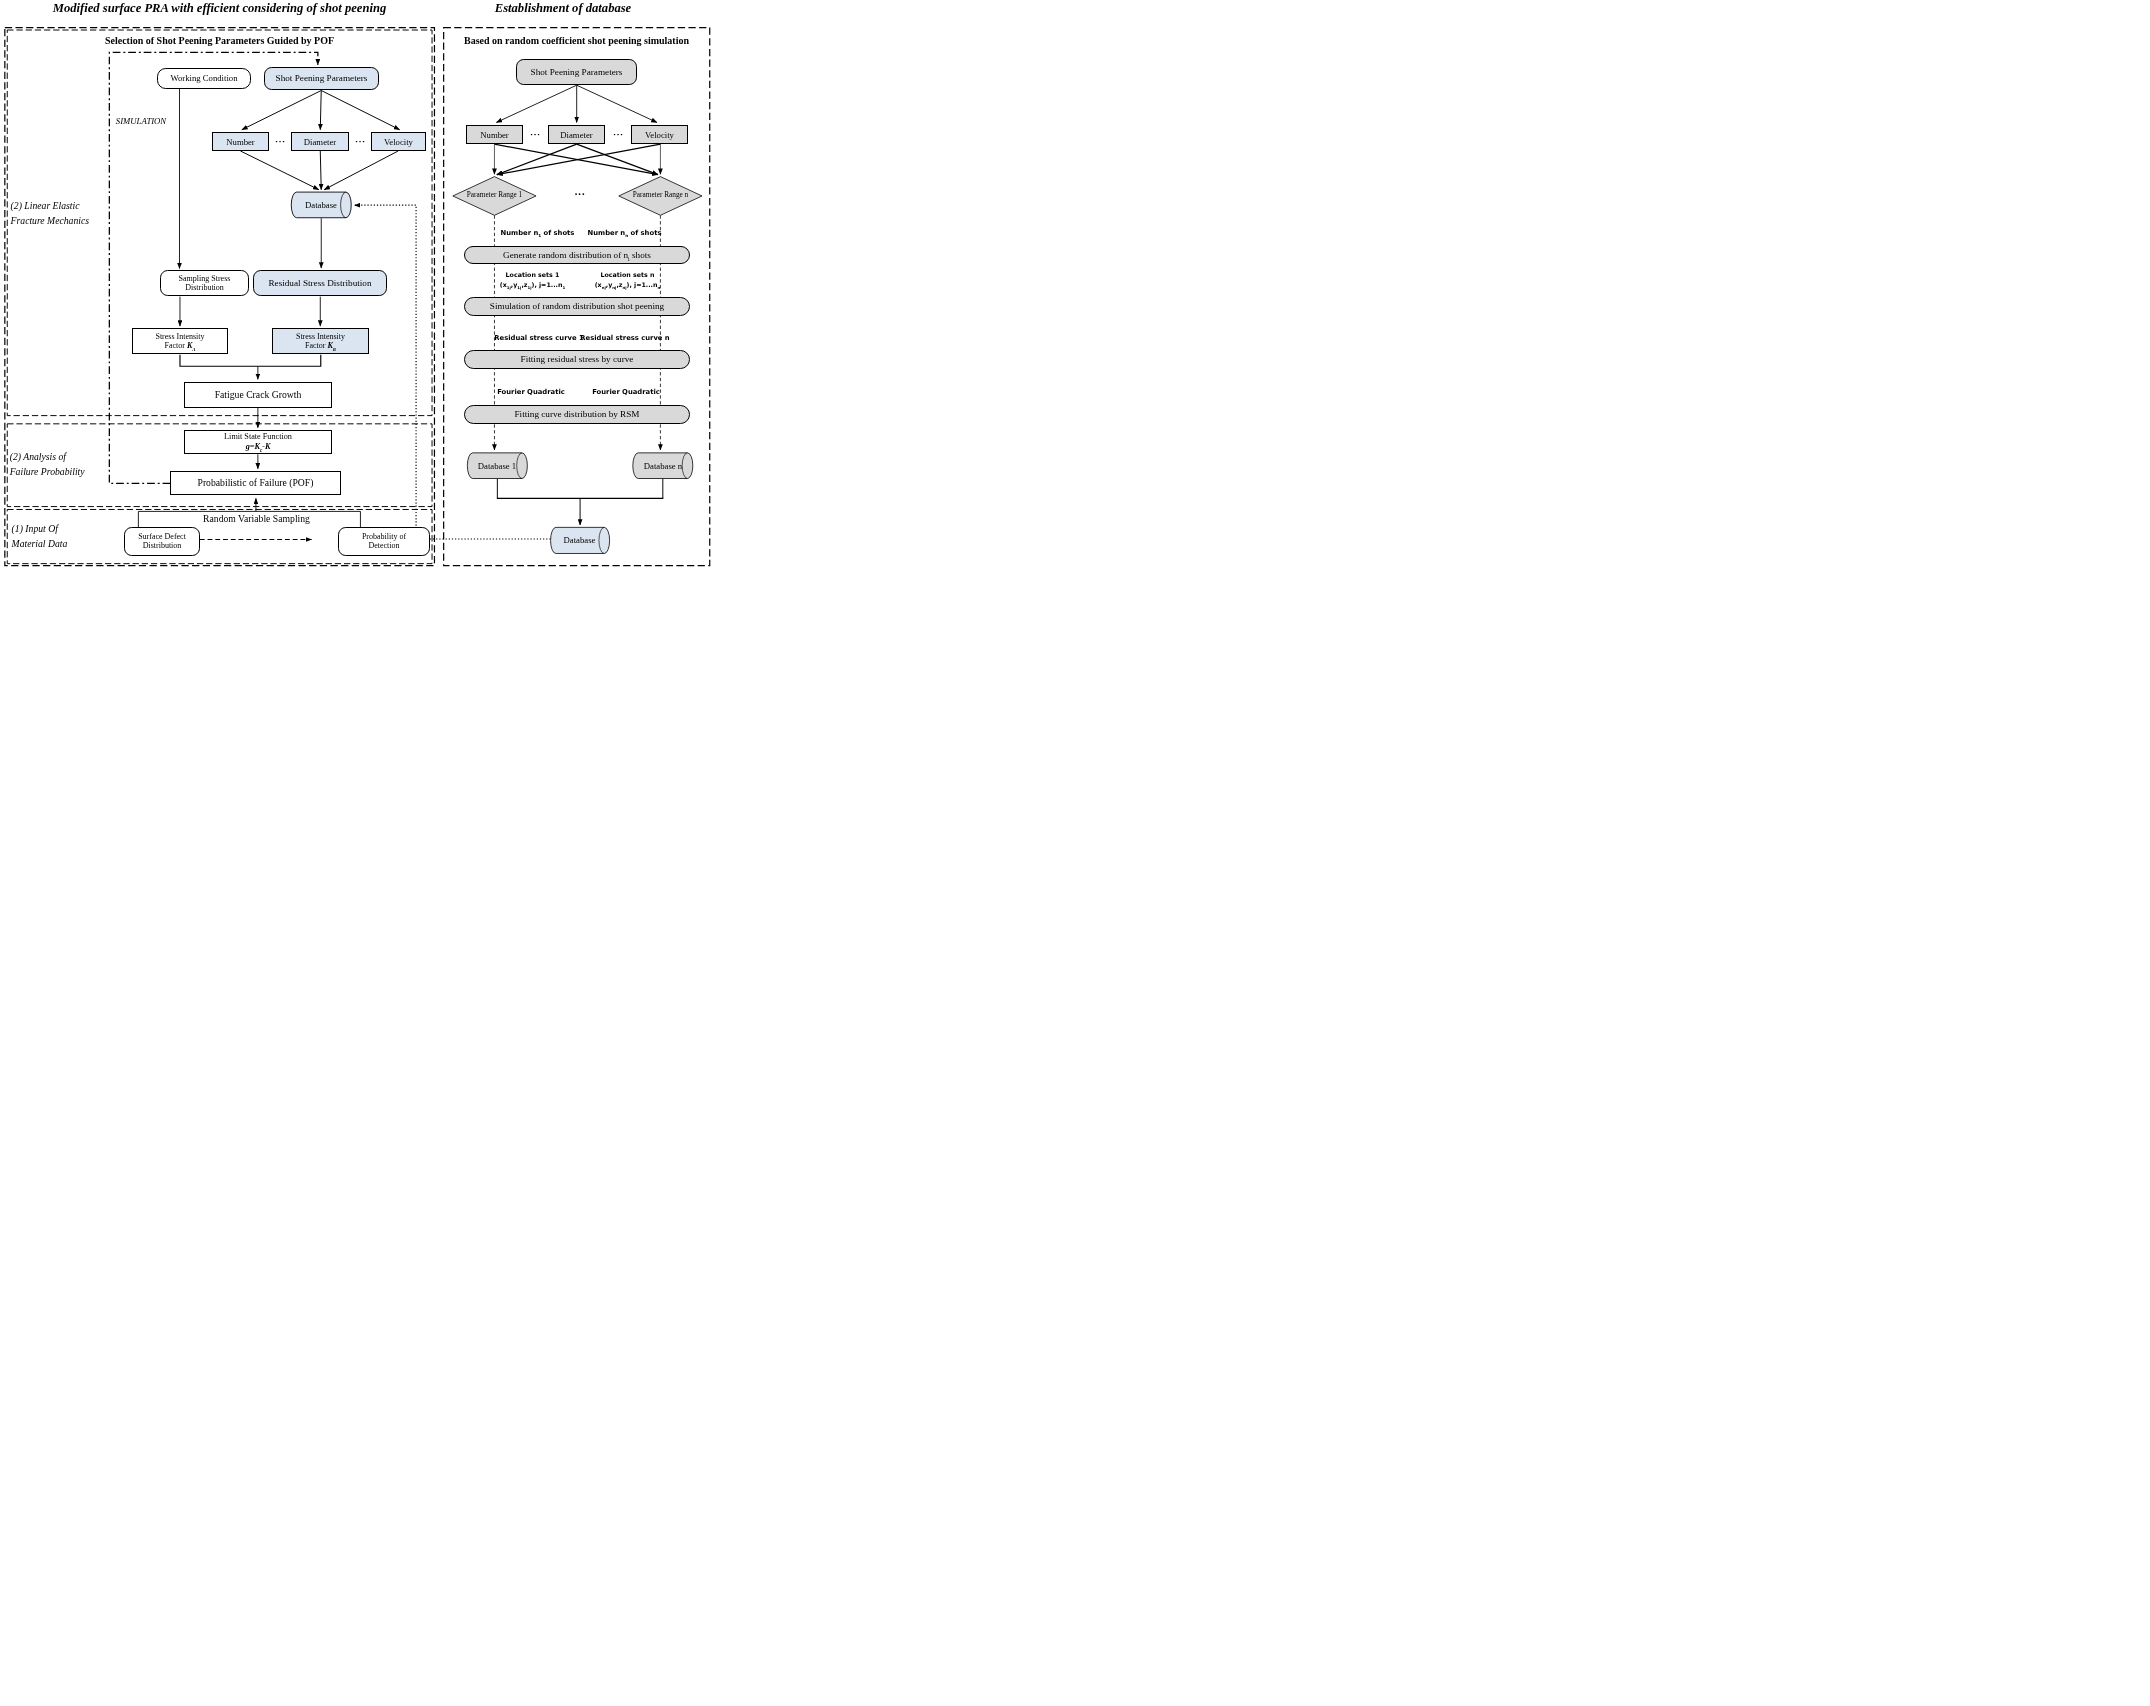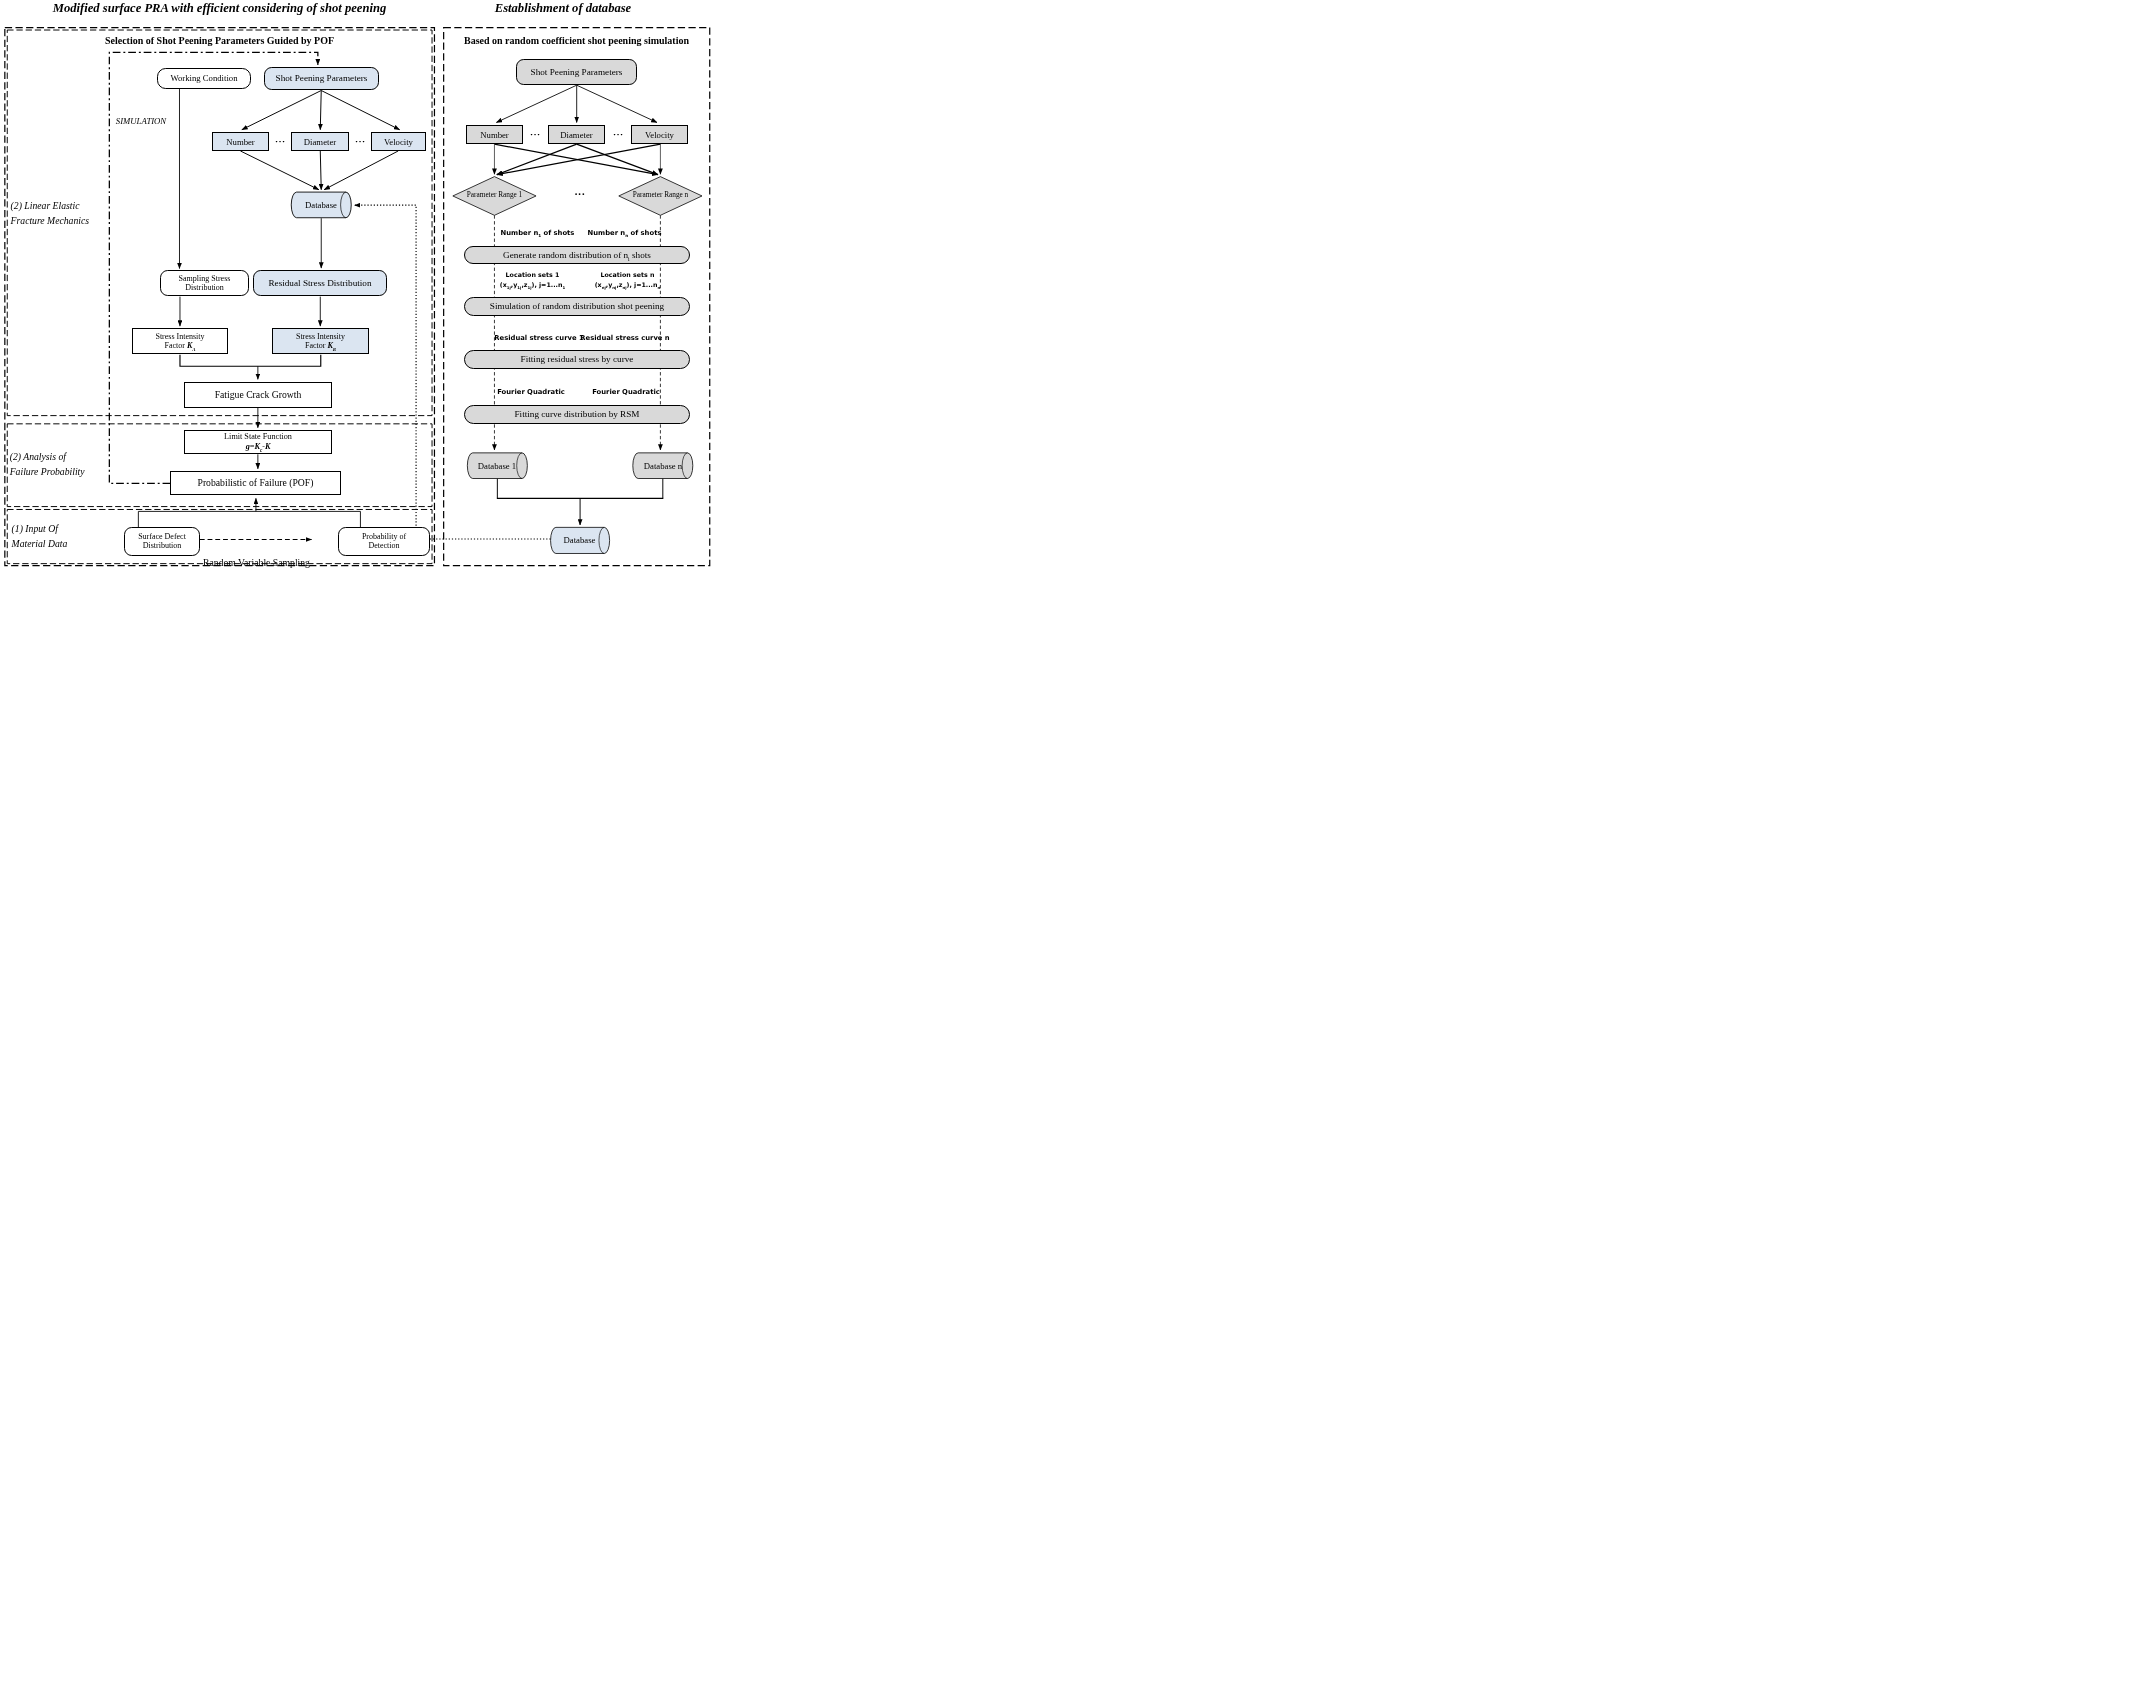--- a/index.html
+++ b/index.html
@@ -26,21 +26,21 @@
   .f16{font-size:8px;}
   .sec{font-size:9.7px;font-style:italic;align-items:flex-start;text-align:left;line-height:1.45;}
   .ann{font-family:"DejaVu Sans","Liberation Sans",sans-serif;font-weight:bold;font-size:6.8px;line-height:1.5;}
   .ann2{font-family:"DejaVu Sans","Liberation Sans",sans-serif;font-weight:bold;font-size:6.3px;line-height:1.55;}
   .bi{font-weight:bold;font-style:italic;}
   .dots{font-size:9.2px;font-weight:bold;letter-spacing:0.5px;}
   .dotsbig{font-size:11px;font-weight:bold;}
   .diamond-label{font-size:7.3px;}
   sub{font-size:0.62em;line-height:0;}
   .simu{font-size:8.7px;font-style:italic;}
-  .rvs{font-size:9.7px;margin-top:44px;}
+  .rvs{font-size:9.7px;}
 </style>
 </head>
 <body>
 
 <div id="canvas">
 
   <svg id="wires" viewBox="0 0 1482 1176">
     <defs>
       <marker id="arw" markerUnits="userSpaceOnUse" markerWidth="13" markerHeight="10" refX="12" refY="5" orient="auto">
         <path d="M0 0 L13 5 L0 10 Z" fill="#000"></path>

